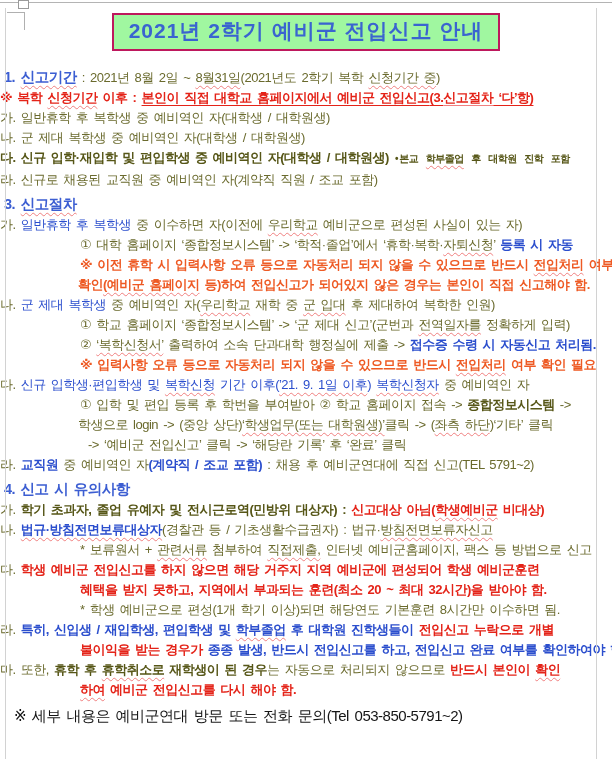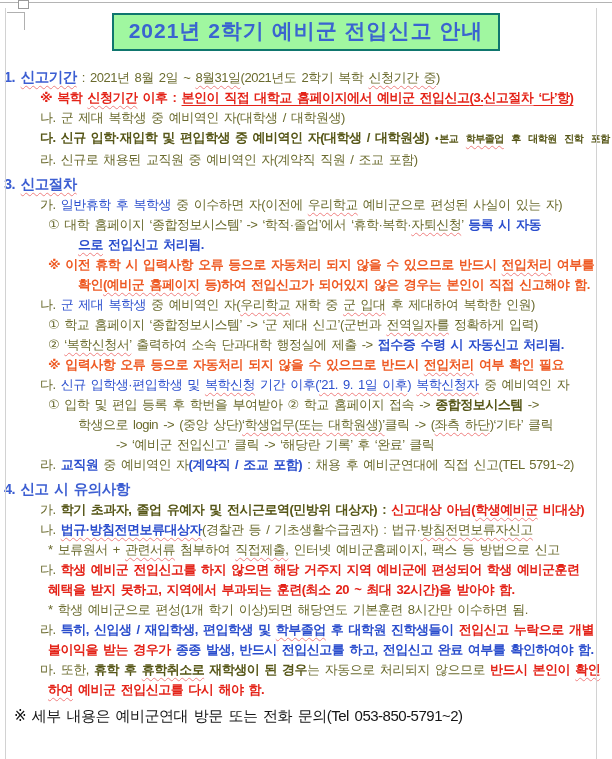--- a/index.html
+++ b/index.html
@@ -12,31 +12,31 @@
   .top-rule{position:absolute;top:2px;left:0;width:612px;height:1px;background:#b4b4b4;}
   .ruler-tab{position:absolute;top:0;left:18px;width:9px;height:7px;background:#fff;border:1px solid #9a9a9a;}
   .corner-mark{position:absolute;top:12px;left:7px;width:17px;height:17px;
     border-top:1px solid #b0b0b0;border-right:1px solid #b0b0b0;}
   .edge-left{position:absolute;top:8px;bottom:0;left:5px;width:1px;background:#d2d2d2;}
   .edge-right{position:absolute;top:8px;bottom:0;left:596px;width:1px;background:#d2d2d2;}
 
   
   .title-wrap{text-align:center;margin-top:13px;}
   .title-box{
-    display:inline-block;border:2px solid #0f766e;
+    display:inline-block;border:2px solid #be185d;
     background:var(--title_bg,#a0f7a0);color:var(--title_blue,#3a64d0);
     font-size:21px;font-weight:bold;letter-spacing:1px;
     padding:2px 15px 4px 15px;
   }
 
   
   .doc{margin-top:0;}
   .line{line-height:20px;font-size:13px;letter-spacing:-0.5px;word-spacing:2px;white-space:nowrap;}
-  .ind0{padding-left:4px}.ind1{padding-left:40px}.ind2{padding-left:48px}
-  .ind3{padding-left:78px}.ind4{padding-left:116px}.ind5{padding-left:14px}
+  .ind0{padding-left:4px}.ind1{}.ind2{padding-left:80px}
+  .ind3{padding-left:78px}.ind4{padding-left:88px}.ind5{padding-left:14px}
 
   .h{color:var(--heading_blue,#3c5ed2);font-weight:bold;font-size:14.5px;}
   .b{color:var(--body_olive,#6a6a2d);}
   .bb{color:var(--body_olive_bold,#565617);font-weight:bold;}
   .sm{font-size:10px;font-family:Liberation Mono, monospace;}
   .bl{color:var(--accent_blue,#3457cf);margin-top:27px;}
   .blb{color:var(--accent_blue,#2b4ecd);font-weight:bold;}
   .r{color:var(--alert_red,#e42318);font-weight:bold;}
   .o{color:var(--warn_orange,#ee5a24);font-weight:bold;}
   .k{color:#151515;font-size:15px;}
@@ -54,27 +54,27 @@
 <div class="edge-left"></div>
 <div class="edge-right"></div>
 
 <div class="title-wrap">
   <span class="title-box">2021년 2학기 예비군 전입신고 안내</span>
 </div>
 
 <div class="doc">
     <div class="line ind0" style="margin-top: 16px;"><span class="h">1. </span><span class="h w">신고기간</span><span class="b"> : 2021년 8월 2일 ~ </span><span class="b w">8월31일</span><span class="b">(2021년도 2학기 복학 </span><span class="b w">신청기간 중</span><span class="b">)</span></div>
     <div class="line ind1"><span class="r">※ 복학 </span><span class="r w">신청기간</span><span class="r"> 이후 : </span><span class="r u">본인이 직접 대학교 홈페이지에서 예비군 전입신고</span><span class="r u">(3.</span><span class="r u w">신고절차</span><span class="r u"> ‘다’항)</span></div>
+    <div class="line ind1"><span class="b">가. 일반휴학 후 복학생 중 예비역인 자(대학생 / 대학원생)</span></div>
     <div class="line ind1"><span class="b">나. 군 제대 복학생 중 예비역인 자(대학생 / 대학원생)</span></div>
     <div class="line ind1"><span class="bb">다. 신규 입학·재입학 및 편입학생 중 예비역인 자(대학생 / 대학원생) </span><span class="bb sm">•본교 </span><span class="bb sm w">학부졸업</span><span class="bb sm"> 후 대학원 진학 포함</span></div>
     <div class="line ind1"><span class="b">라. 신규로 채용된 교직원 중 예비역인 자(계약직 직원 / 조교 포함)</span></div>
     <div class="line ind0" style="margin-top: 4px;"><span class="h">3. </span><span class="h w">신고절차</span></div>
     <div class="line ind1"><span class="b">가. </span><span class="bl">일반휴학 후 복학생</span><span class="b"> 중 이수하면 자(이전에 </span><span class="b w">우리학교</span><span class="b"> 예비군으로 편성된 사실이 있는 자)</span></div>
     <div class="line ind2"><span class="b">① 대학 홈페이지 ‘종합정보시스템’ -&gt; ‘학적·졸업’에서 ‘휴학·복학·</span><span class="b w">자퇴신청</span><span class="b">’ </span><span class="blb">등록 시 자동</span></div>
-    <div class="line ind3"><span class="blb w">으로</span><span class="blb"> 전입신고 처리됨.</span></div>
     <div class="line ind2"><span class="o">※ 이전 휴학 시 입력사항 오류 등으로 자동처리 되지 않을 수 있으므로 반드시 </span><span class="o w">전입처리</span><span class="o"> 여부를</span></div>
     <div class="line ind3"><span class="o">확인</span><span class="o w">(예비군 홈페이지</span><span class="o"> 등)하여 전입신고가 되어있지 않은 경우는 본인이 직접 신고해야 함.</span></div>
     <div class="line ind1"><span class="b">나. </span><span class="bl">군 제대 복학생</span><span class="b"> 중 예비역인 자(</span><span class="b w">우리학교</span><span class="b"> 재학 중 </span><span class="b w">군 입대</span><span class="b"> 후 제대하여 복학한 인원)</span></div>
     <div class="line ind2"><span class="b">① 학교 홈페이지 ‘종합정보시스템’ -&gt; ‘군 제대 신고’(군번과 </span><span class="b w">전역일자를</span><span class="b"> 정확하게 입력)</span></div>
     <div class="line ind2"><span class="b">② </span><span class="b w">‘복학신청서’</span><span class="b"> 출력하여 소속 단과대학 행정실에 제출 -&gt; </span><span class="blb">접수증 수령 시 자동신고 처리됨.</span></div>
     <div class="line ind2"><span class="o">※ 입력사항 오류 등으로 자동처리 되지 않을 수 있으므로 반드시 </span><span class="o w">전입처리</span><span class="o"> 여부 확인 필요</span></div>
     <div class="line ind1"><span class="b">다. </span><span class="bl">신규 입학생·편입학생 및 </span><span class="bl w">복학신청</span><span class="bl"> 기간 이후(</span><span class="bl w">’21. 9. 1일 이후</span><span class="bl">) </span><span class="bl w">복학신청자</span><span class="b"> 중 예비역인 자</span></div>
     <div class="line ind2"><span class="b">① 입학 및 편입 등록 후 학번을 부여받아 ② 학교 홈페이지 접속 -&gt; </span><span class="bb">종합정보시스템</span><span class="b"> -&gt;</span></div>
     <div class="line ind3"><span class="b">학생으로 login -&gt; (중앙 상단)</span><span class="b w">‘학생업무(또는 대학원생)’</span><span class="b">클릭 -&gt; (</span><span class="b w">좌측 하단</span><span class="b">)‘기타’ 클릭</span></div>
     <div class="line ind4"><span class="b">-&gt; ‘예비군 전입신고’ 클릭 -&gt; ‘해당란 기록’ 후 ‘완료’ 클릭</span></div>

